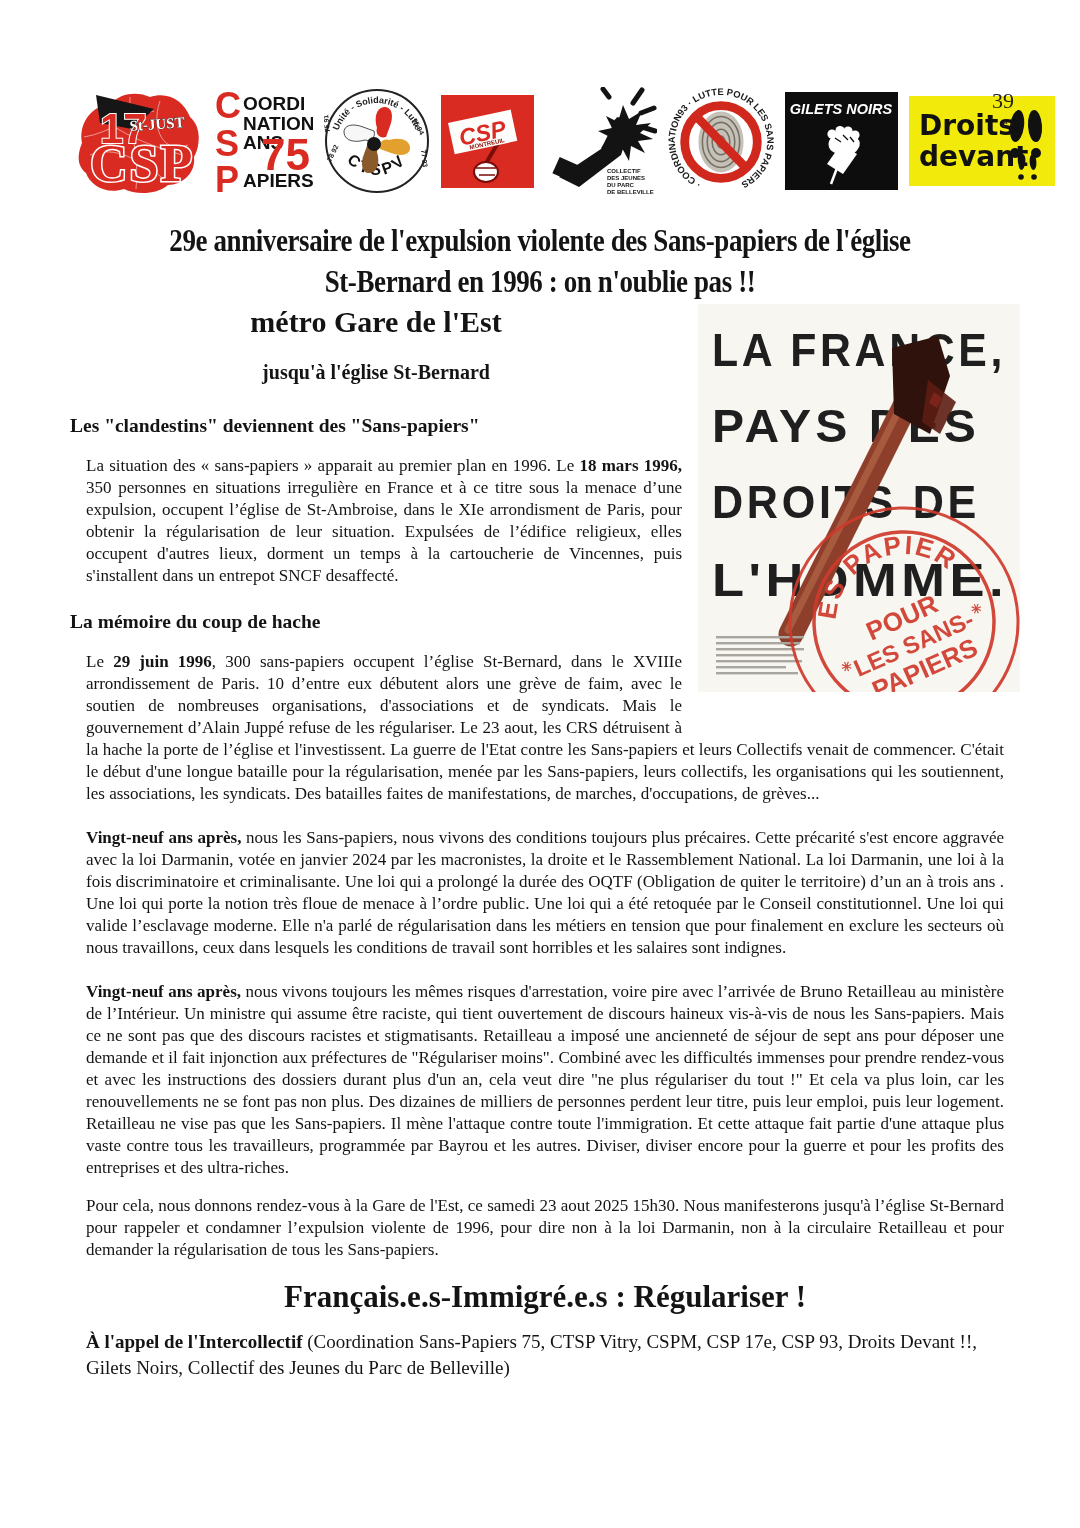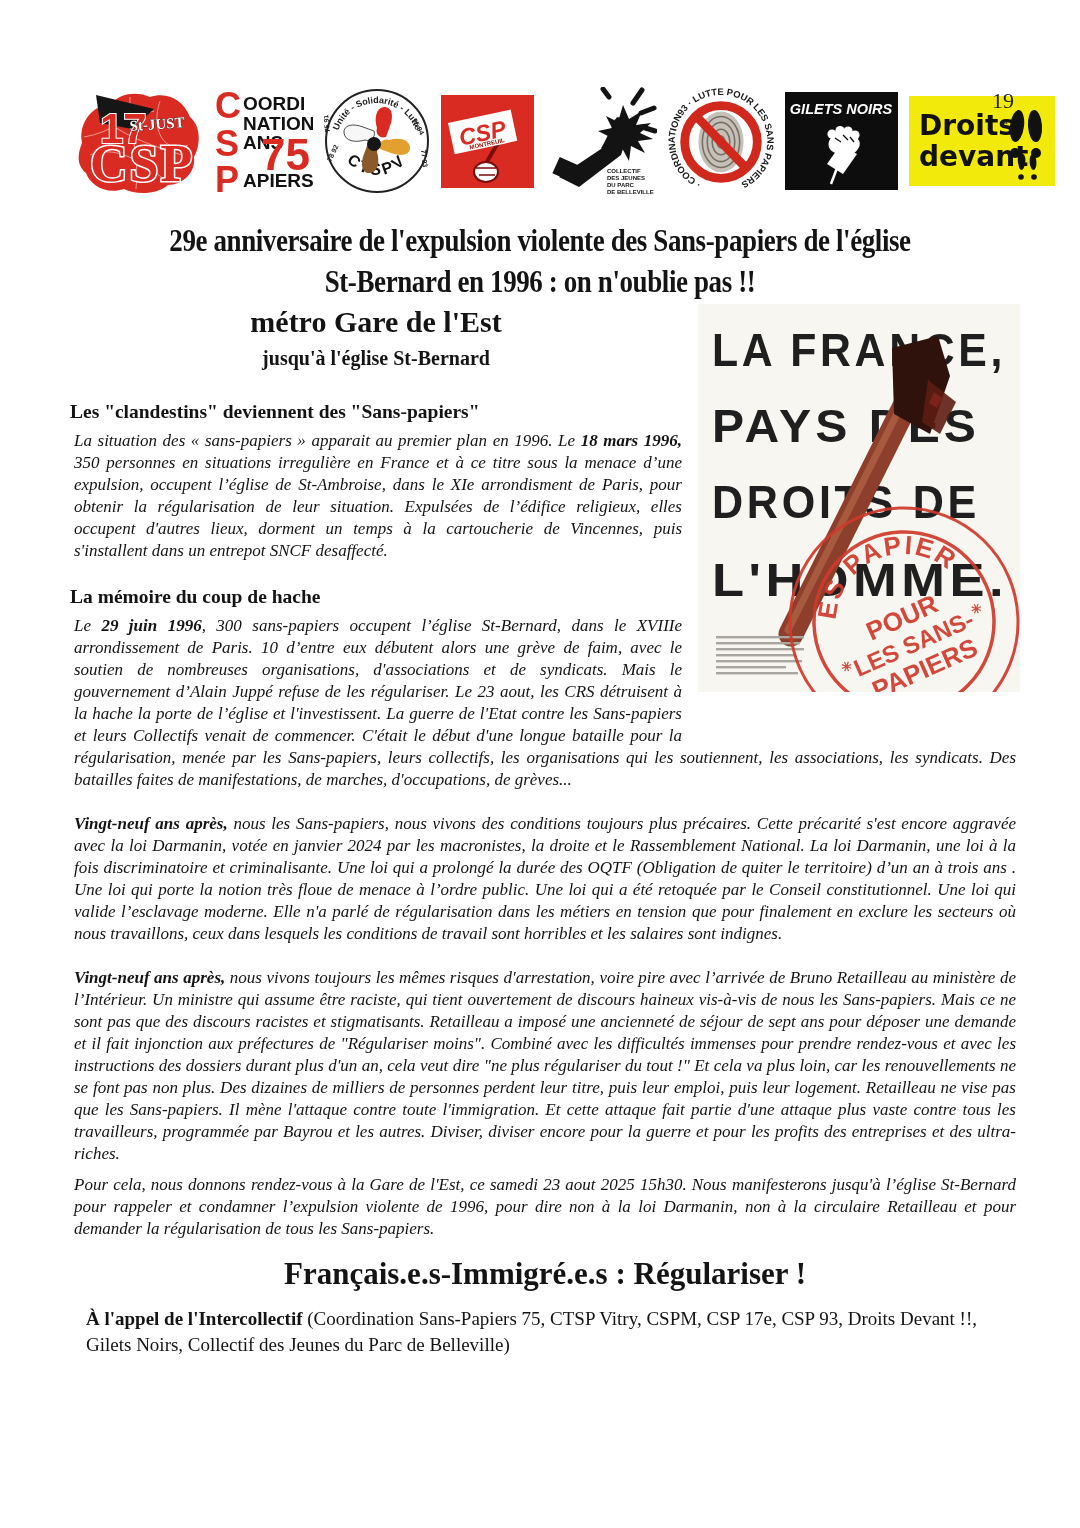--- a/index.html
+++ b/index.html
@@ -9,24 +9,24 @@
   .logo{flex:0 0 auto;display:block;}
   #pagenum{position:absolute;top:90px;right:66px;font-size:22px;color:#222;text-align:left;line-height:1;}
   #pagenum .sup{display:block;font-size:13px;margin:4px 0 0 10px;}
   .title{position:absolute;top:220px;left:0;width:1080px;text-align:center;font-weight:bold;
          font-size:27px;letter-spacing:-0.4px;line-height:35px;transform:scale(1,1.18);transform-origin:50% 0;}
   .title div{white-space:nowrap;}
   .content{position:absolute;top:300px;left:70px;width:950px;font-size:17px;line-height:22px;}
   .poster-fig{float:right;width:322px;height:388px;margin:4px 0 34px 16px;}
   .date-line1,.date-line2{font-weight:bold;font-size:30px;text-align:center;line-height:38px;}
   .date-line2{margin-top:3px;}
-  .date-line3{font-weight:bold;font-size:20px;text-align:center;line-height:30px;margin-top:2px;}
+  .date-line3{font-weight:bold;font-size:20px;text-align:center;line-height:30px;margin-top:16px;}
   .date-block{margin-bottom:26px;}
   h3{font-size:19.5px;margin:22px 0 5px 0;line-height:26px;font-weight:bold;}
-  p{margin:4px;text-align:justify;font-style:italic;}
+  p{margin:16px;text-align:justify;}
   .gap{margin-top:22px;}
   .smallgap{margin-top:9px;}
   .slogan{font-weight:bold;font-size:31px;text-align:center;margin:14px 0 12px 0;line-height:40px;}
   .footer{font-size:19px;line-height:26px;text-align:left;margin-left:16px;}
   b{font-weight:bold;}
   svg text{user-select:none;}
 </style>
 </head>
 <body>
 
@@ -181,21 +181,21 @@
       <circle cx="127" cy="57" r="5"></circle>
       <ellipse cx="113" cy="66" rx="3.4" ry="8" transform="rotate(6 113 66)"></ellipse>
       <circle cx="112" cy="81" r="2.8"></circle>
       <ellipse cx="124" cy="66" rx="3.4" ry="8" transform="rotate(-4 124 66)"></ellipse>
       <circle cx="125" cy="81" r="2.8"></circle>
     </g>
   </svg>
 </div>
 
 <div id="pagenum">
-  <span>19</span>
+  <span>39</span>
   <span class="sup">e</span>
 </div>
 
 <div class="title">
   <div>29e anniversaire de l'expulsion violente des Sans-papiers de l'église</div>
   <div>St-Bernard en 1996 : on n'oublie pas !!</div>
 </div>
 
 <div class="content">
 

